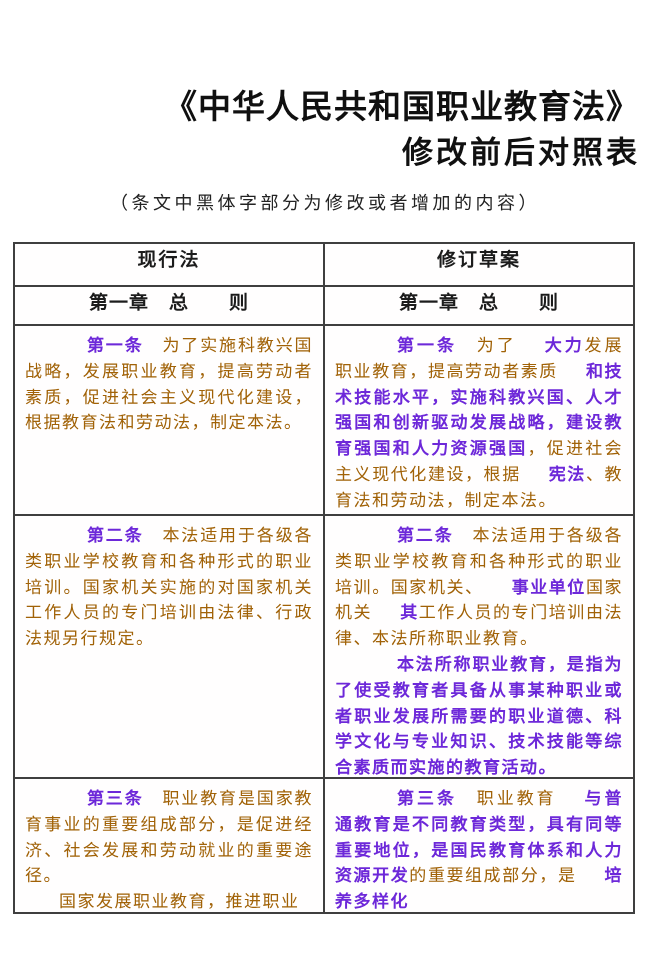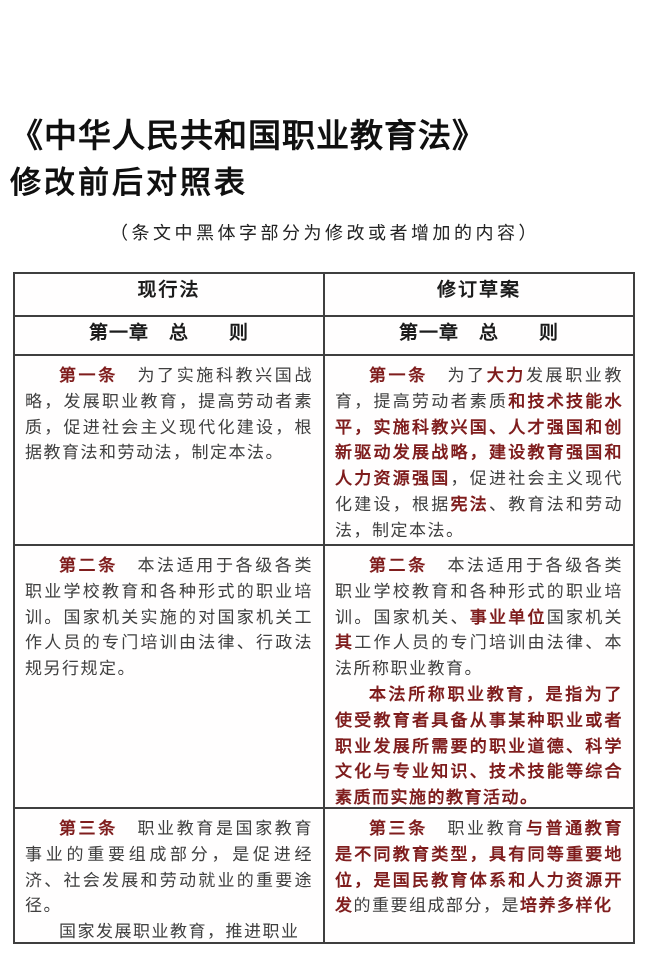--- a/index.html
+++ b/index.html
@@ -9,28 +9,28 @@
   }
   body {
     width: 650px;
     height: 962px;
     overflow: hidden;
     font-family: "Liberation Serif", "DejaVu Serif", serif;
     color: #2b2b2b;
     position: relative;
   }
   .doc-title {
-    margin: 120px 10px 0;
-    text-align: left;
+    margin: 90px 10px 0;
+    text-align: right;
     font-size: 33px;
     line-height: 1.0;
     font-weight: 700;
     color: #101010;
     letter-spacing: 1px;
-    font-family: Liberation Serif, serif;
+    font-family: Liberation Sans, sans-serif;
   }
   .doc-title.line2 {
     margin-top: 14px;
     font-size: 31px;
     letter-spacing: 3px;
   }
   .doc-subtitle {
     margin: 20px 10px 18px;
     text-align: center;
     font-size: 18px;
@@ -84,26 +84,27 @@
     font-size: 17px;
     line-height: 25.8px;
     letter-spacing: 1.5px;
     text-align: justify;
     text-justify: inter-character;
     color: #333333;
   }
   span.song {
     font-family: "Liberation Serif", "DejaVu Serif", serif;
     font-weight: 400;
-    color: #404040;
+    color: #a16207;
   }
   span.hei {
     font-family: "DejaVu Sans", sans-serif;
     font-weight: 700;
-    color: #7f1d1d;
+    color: #6d28d9;
+    margin-left: 28px;
   }
   .page-number {
     margin: 12px 0 0 16px;
     font-size: 19px;
     letter-spacing: 5px;
     color: #2e2e2e;
   }
 </style>
 </head>
 <body>

